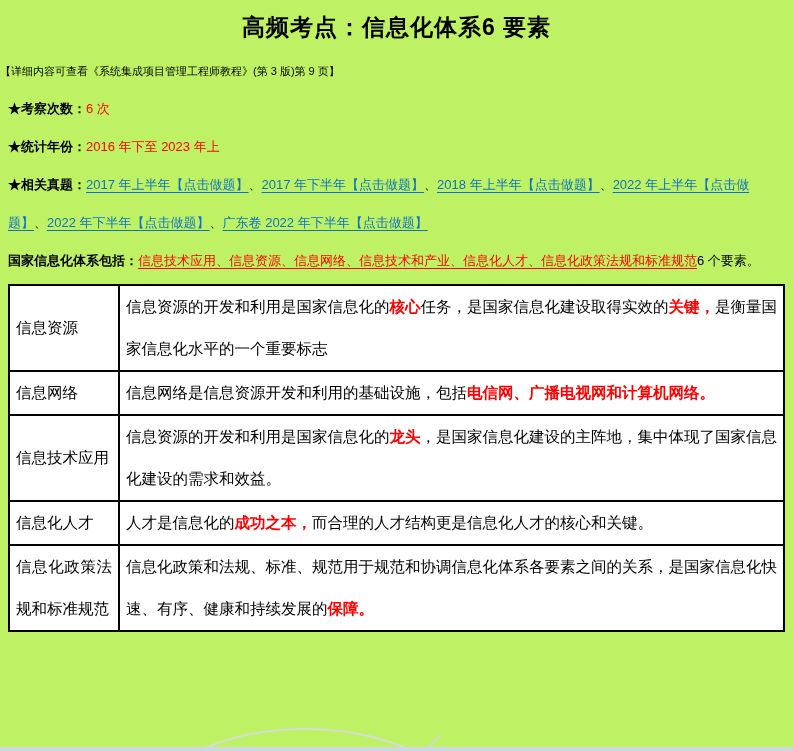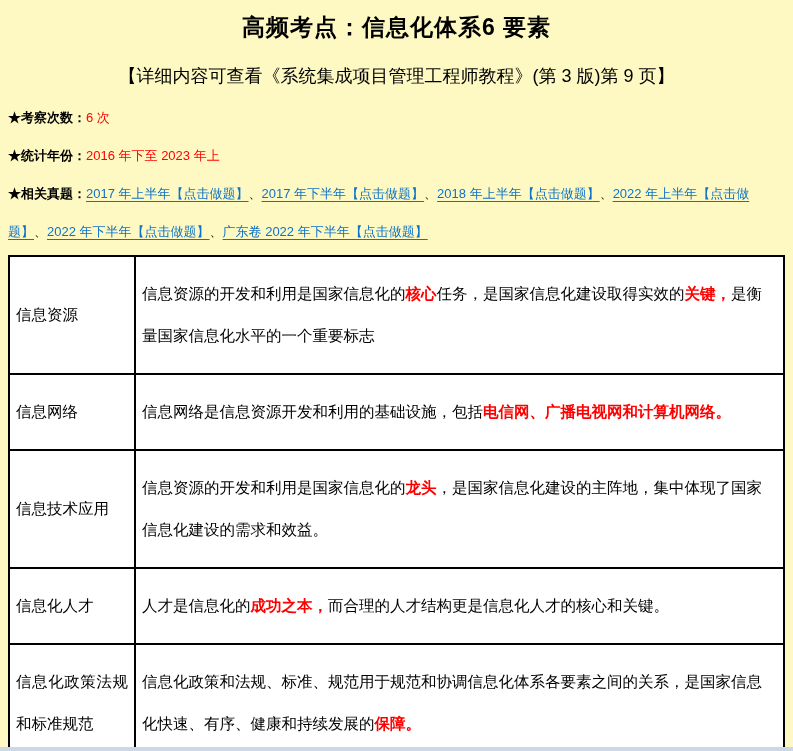--- a/index.html
+++ b/index.html
@@ -1,34 +1,34 @@
 <!DOCTYPE html>
 <html style="--red: #ff0000; --blue: #0e72c6;"><head>
 <meta charset="utf-8">
 <style>
   :root { --red:#ff0000; --blue:#0e72c6; }
   * { margin:0; padding:0; box-sizing:border-box; }
   html,body { background:#fff; }
   body { font-family:"Liberation Sans", sans-serif; color:#000; }
-  .page { position:relative; width:793px; height:751px; background:#fef9c3; overflow:hidden; }
+  .page { position:relative; width:793px; height:751px; background:#bef264; overflow:hidden; }
 
   .title { text-align:center; font-size:23px; font-weight:bold; padding-top:12px; letter-spacing:1px; }
-  .subtitle { text-align:center; font-size:18px; margin-top:21px; }
+  .subtitle { font-size:11px; margin-top:21px; }
 
   .para { margin:0 8px; font-size:13px; line-height:38px; }
   .para.first { margin-top:11px; }
   .lbl { font-weight:bold; }
   .red { color:var(--red); }
   .red-ul { color:var(--red); text-decoration:underline; text-underline-offset:3px; }
   a.link { color:var(--blue); text-decoration:underline; text-underline-offset:3px; cursor:pointer; }
   .sep { color:#000; }
 
   table.topic-table { border-collapse:collapse; margin:4px 8px 0 8px; width:777px; table-layout:fixed; }
-  table.topic-table td { border:2px solid #000; vertical-align:middle; font-size:15.5px; line-height:42px; padding:16px 6px; }
-  td.term-cell { width:126px; text-align:justify; }
+  table.topic-table td { border:2px solid #000; vertical-align:middle; font-size:15.5px; line-height:42px; padding:0 6px; }
+  td.term-cell { width:110px; text-align:justify; }
   td.desc-cell { }
   .red-b { color:var(--red); font-weight:bold; }
   tr.r1 { height:85px; } tr.r2 { height:43px;margin-top:40px; } tr.r3 { height:85px; }
   tr.r4 { height:43px; } tr.r5 { height:43px; } tr.r6 { height:86px; }
 
   
   .wm-arc-top { position:absolute; left:592px; top:344px; width:128px; height:52px;
     border:2px solid #dcdfdc; border-radius:50%; background:transparent; z-index:0; }
   .wm-arc-bottom { position:absolute; left:150px; top:728px; width:310px; height:160px;
     border:2px solid #d4ddd4; border-radius:50%; background:transparent; z-index:0; }
@@ -57,20 +57,23 @@
 
     <div class="para">
       <span class="lbl">★统计年份：</span><span class="red">2016 年下至 2023 年上</span>
     </div>
 
     <div class="para">
       <span class="lbl">★相关真题：</span><span id="links-container"><a class="link" href="#">2017 年上半年【点击做题】</a><span class="sep">、</span><a class="link" href="#">2017 年下半年【点击做题】</a><span class="sep">、</span><a class="link" href="#">2018 年上半年【点击做题】</a><span class="sep">、</span><a class="link" href="#">2022 年上半年【点击做题】</a><span class="sep">、</span><a class="link" href="#">2022 年下半年【点击做题】</a><span class="sep">、</span><a class="link" href="#">广东卷 2022 年下半年【点击做题】</a></span>
     </div>
 
 
+    <div class="para">
+      <span class="lbl">国家信息化体系包括：</span><span class="red-ul">信息技术应用、信息资源、信息网络、信息技术和产业、信息化人才、信息化政策法规和标准规范</span><span>6 个要素。</span>
+    </div>
 
     <table class="topic-table">
       <tbody id="table-body">
           <tr class="r1">
             <td class="term-cell">信息资源</td>
             <td class="desc-cell"><span>信息资源的开发和利用是国家信息化的</span><span class="red-b">核心</span><span>任务，是国家信息化建设取得实效的</span><span class="red-b">关键，</span><span>是衡量国家信息化水平的一个重要标志</span></td>
           </tr>
           <tr class="r2">
             <td class="term-cell">信息网络</td>
             <td class="desc-cell"><span>信息网络是信息资源开发和利用的基础设施，包括</span><span class="red-b">电信网、广播电视网和计算机网络。</span></td>

